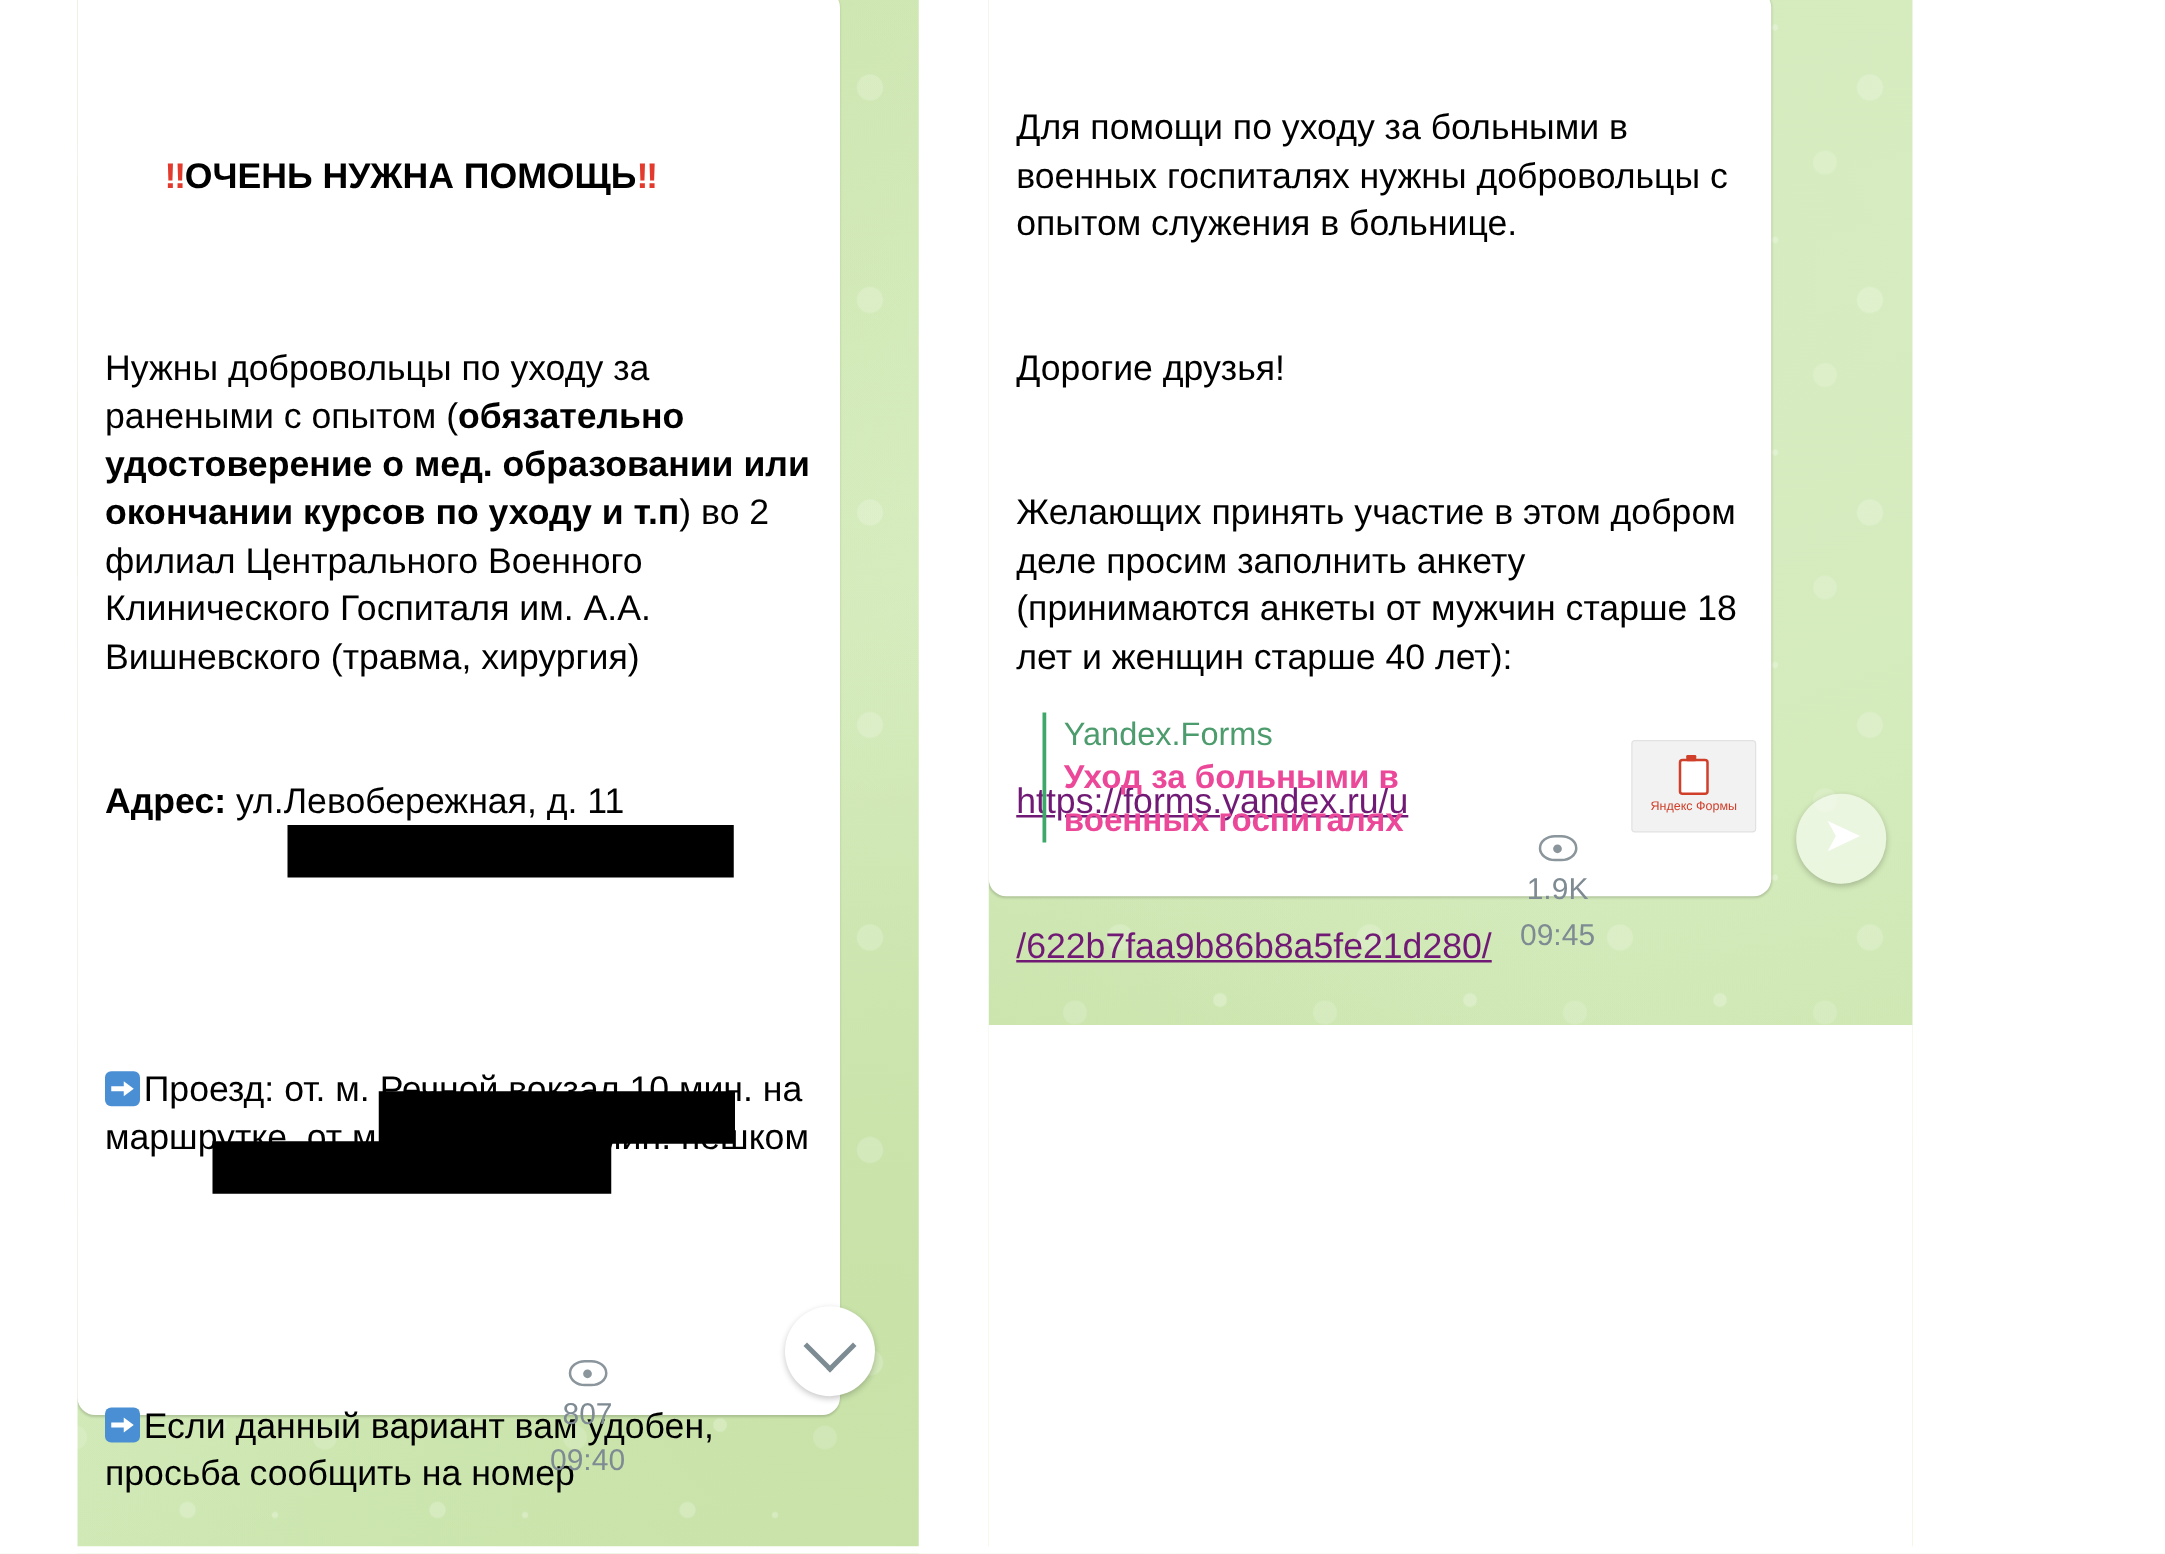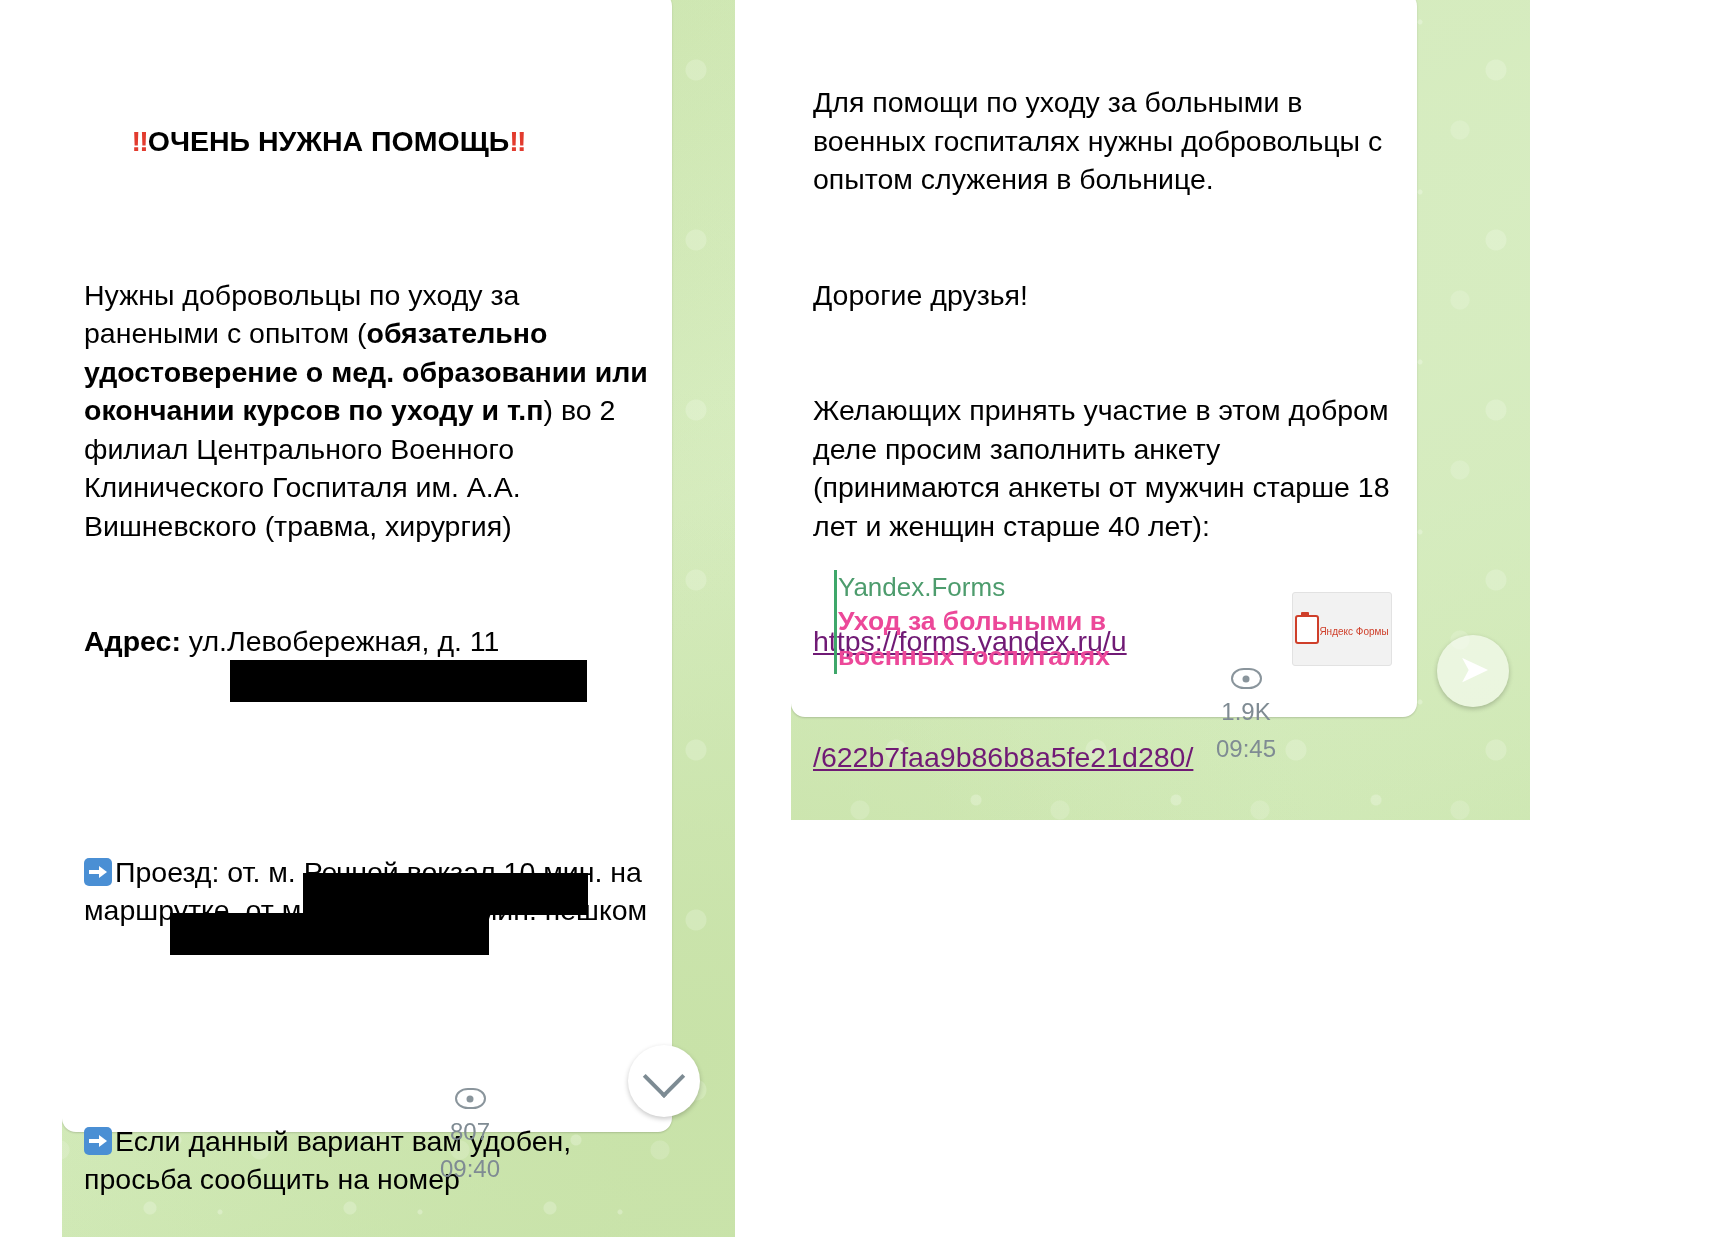--- a/index.html
+++ b/index.html
@@ -146,21 +146,21 @@
   .r1 { left: 230px; top: 660px; width: 357px; height: 42px; }
   .r2 { left: 303px; top: 873px; width: 285px; height: 42px; }
   .r3 { left: 170px; top: 913px; width: 319px; height: 42px; }
 
   
   .link-preview {
     position: absolute;
     left: 834px;
     top: 570px;
     width: 560px;
-    padding-left: 1px;
+    padding-left: 14px;
     border-left: 3px solid #3ea76a;
     z-index: 25;
   }
   .lp-site {
     font-size: 26px;
     line-height: 34px;
     color: #4d9c6d;
     font-weight: normal;
   }
   .lp-title {
@@ -173,20 +173,21 @@
   .lp-thumb {
     position: absolute;
     right: 6px;
     top: 22px;
     width: 98px;
     height: 72px;
     background: #f2f2f2;
     border: 1px solid #e2e2e2;
     border-radius: 3px;
     display: flex;
+    flex-direction: column;
     align-items: center;
     justify-content: center;
   }
   .lp-thumb .clip {
     width: 20px; height: 25px;
     border: 2px solid #cf3f2a;
     border-radius: 3px;
     position: relative;
     background: #ffffff;
   }

